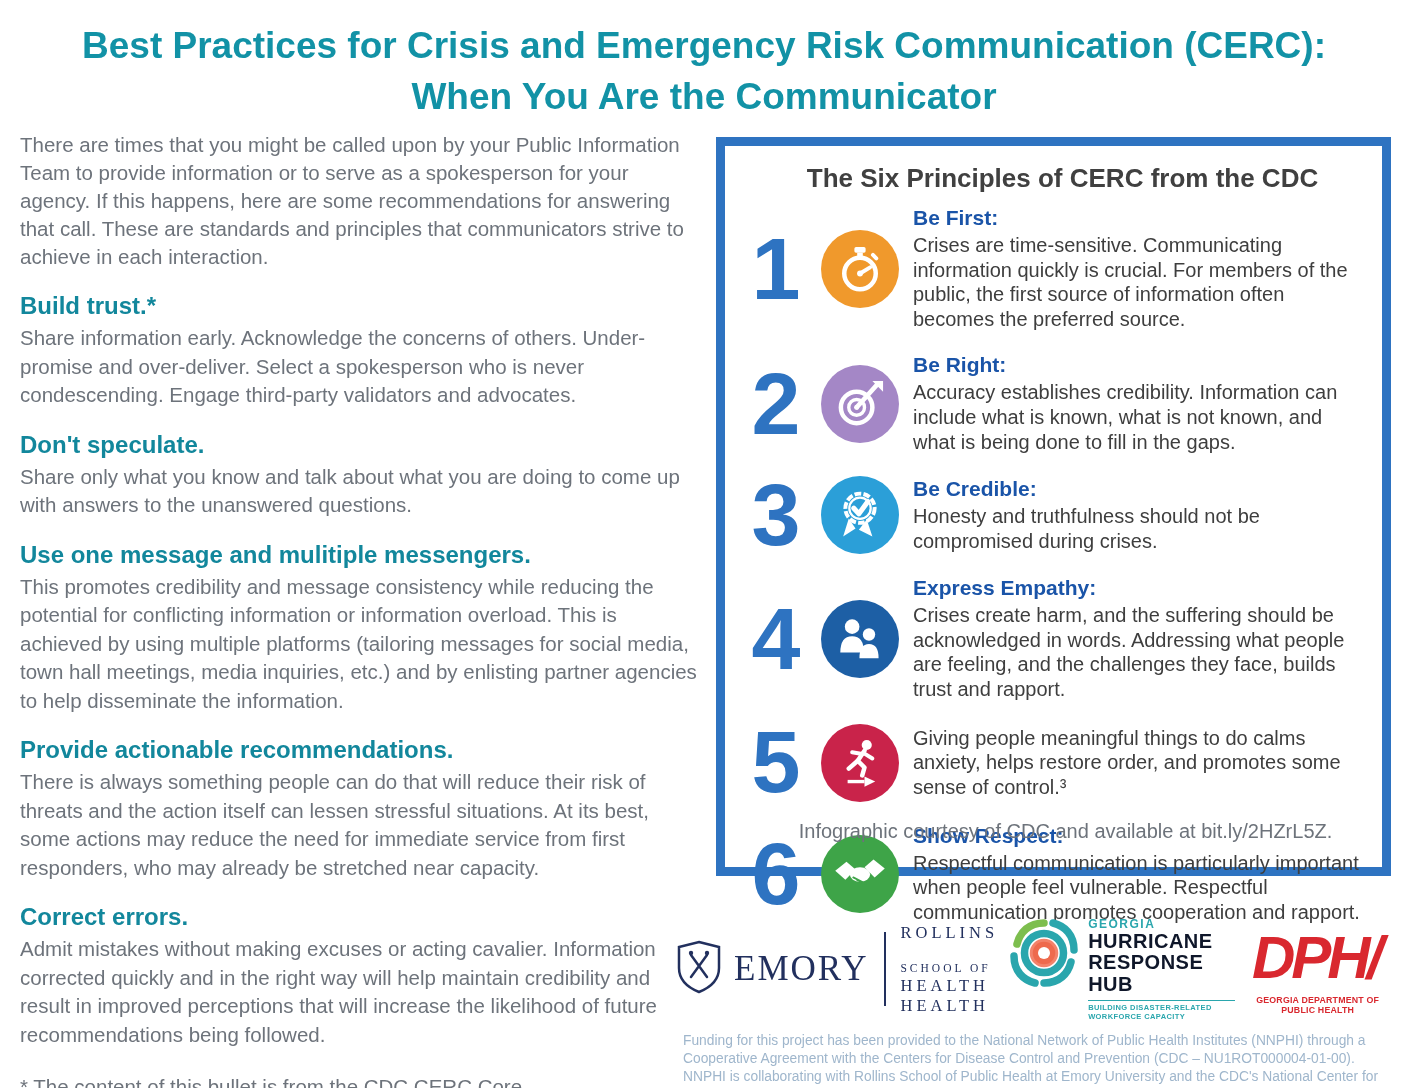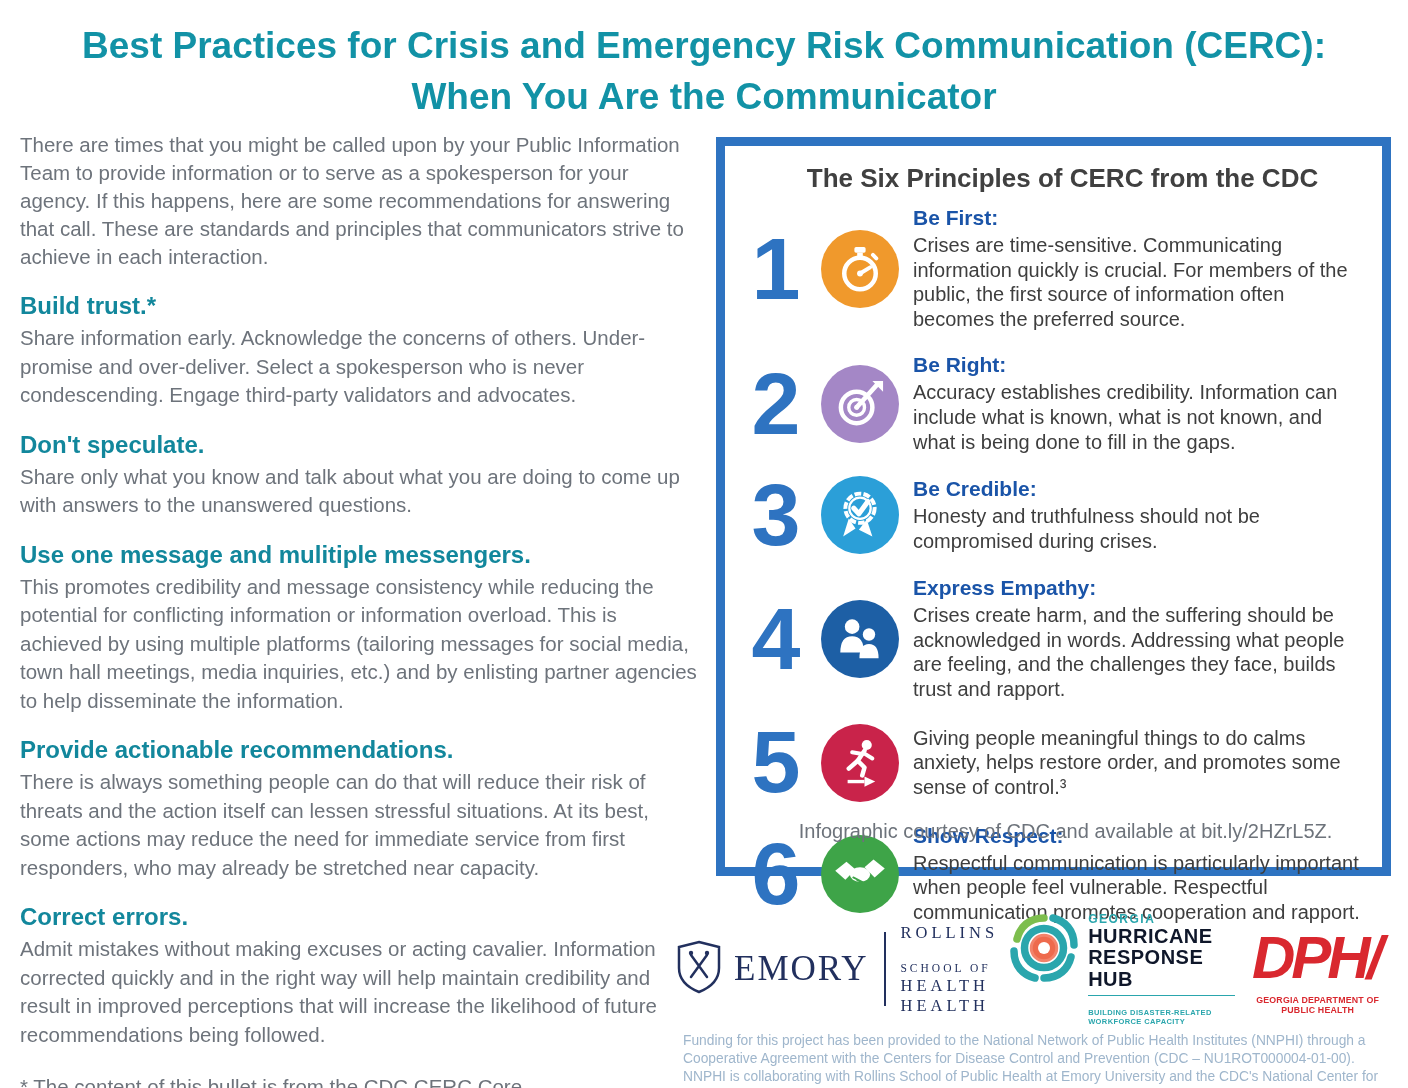--- a/index.html
+++ b/index.html
@@ -53,21 +53,21 @@
   }
   .logo-divider{width:2px;height:74px;background:#22305E;margin:0 14px 0 16px;}
   .rollins{font-family:"Liberation Serif", serif;color:#22305E;line-height:1.18;}
   .rollins .big{font-size:16.5px;letter-spacing:4px;}
   .rollins .small{font-size:11.5px;letter-spacing:3px;margin-top:20px;}
   .hub-block{display:flex;align-items:flex-start;margin-left:10px;}
   .hub-text{margin-left:8px;}
   .hub-region{color:#2AA6AD;font-size:12px;font-weight:700;letter-spacing:1.5px;}
   .hub-line{color:#0f172a;font-size:20px;font-weight:800;line-height:1.08;letter-spacing:0.5px;}
   .hub-tagline{
-    border-top:1.5px solid #2AA6AD;margin-top:5px;padding-top:12px;
+    border-top:1.5px solid #2AA6AD;margin-top:5px;padding-top:2px;
     color:#2AA6AD;font-size:7.5px;letter-spacing:0.4px;font-weight:700;
   }
   .dph-block{text-align:center;margin-left:8px;}
   .dph-abbr{
     color:#D9282F;font-size:60px;font-weight:800;font-style:italic;
     letter-spacing:-4px;line-height:0.85;
   }
   .dph-slash{color:#D9282F;font-size:60px;font-weight:800;font-style:italic;}
   .dph-caption{color:#D9282F;font-size:8.8px;font-weight:700;margin-top:3px;letter-spacing:0.2px;}
   .funding{

